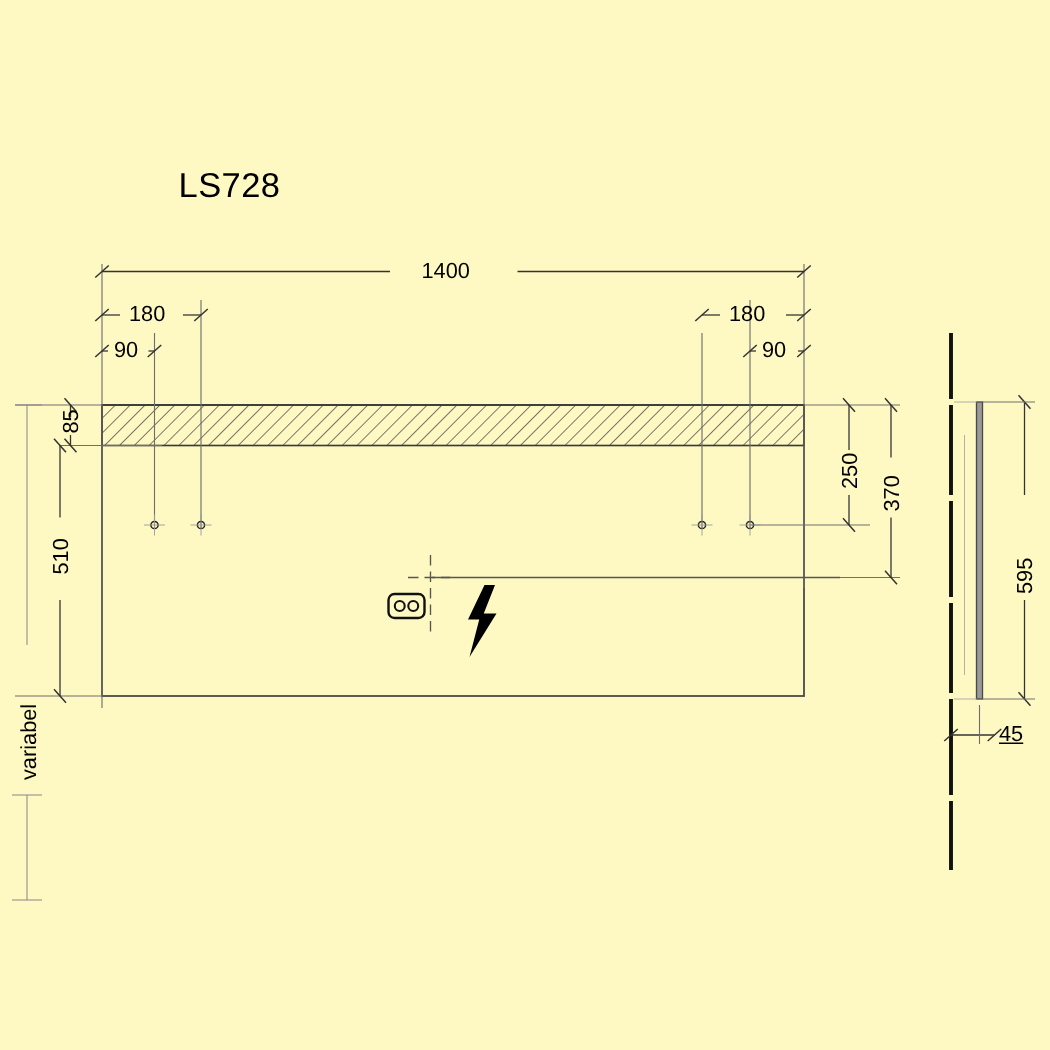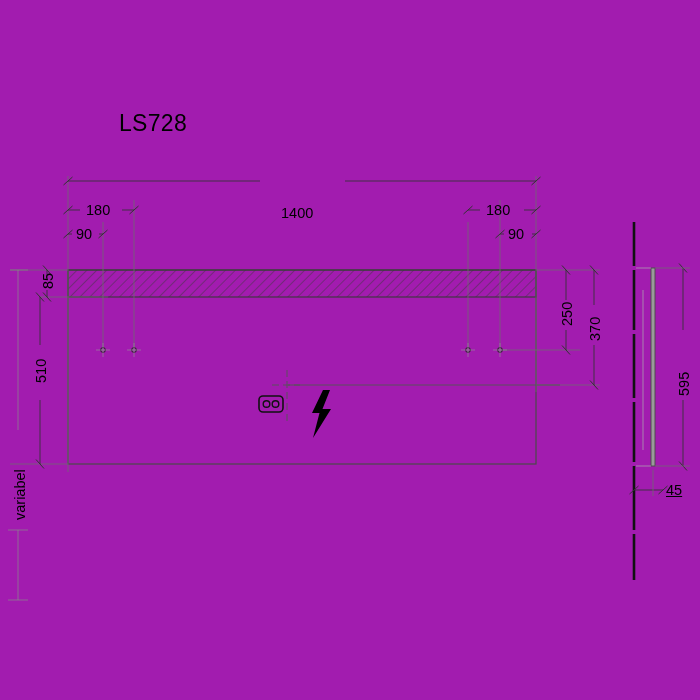--- a/index.html
+++ b/index.html
@@ -4,21 +4,21 @@
 <style>
   html, body {
     margin: 0;
     padding: 0;
     background: #ffffff;
   }
   #sheet {
     position: relative;
     width: 700px;
     height: 700px;
-    background: #a21caf;
+    background: #fef9c3;
     font-family: "Liberation Sans", sans-serif;
     overflow: hidden;
   }
   #drawing {
     position: absolute;
     left: 0;
     top: 0;
     width: 700px;
     height: 700px;
   }
@@ -206,21 +206,21 @@
 
       <g>
         <line x1="634" y1="490" x2="663" y2="490" stroke="#333333" stroke-width="0.85" marker-start="url(#tickMark)" marker-end="url(#tickMark)"></line>
         <line x1="653" y1="470" x2="653" y2="496" stroke="#6e6e6e" stroke-width="0.75"></line>
       </g>
     </g>
   </svg>
 
   <div class="lbl title-label" style="left:119px; top:112px;">LS728</div>
 
-  <div class="lbl dim-label" style="left:281px; top:174px;margin-top:32px;">1400</div>
+  <div class="lbl dim-label" style="left:281px; top:174px;">1400</div>
 
   <div class="lbl dim-label" style="left:86px; top:203px;">180</div>
 
   <div class="lbl dim-label" style="left:76px; top:227px;">90</div>
 
   <div class="lbl dim-label" style="left:486px; top:203px;">180</div>
 
   <div class="lbl dim-label" style="left:508px; top:227px;">90</div>
 
   <div class="lbl dim-label vert" style="left:41px; top:289px;">85</div>

